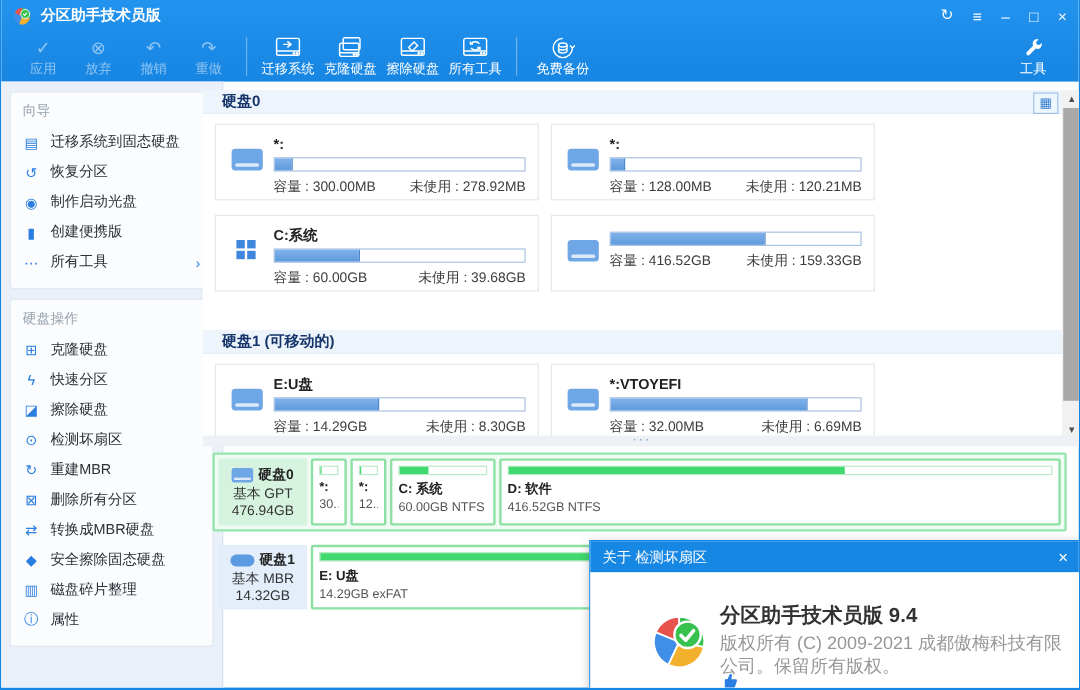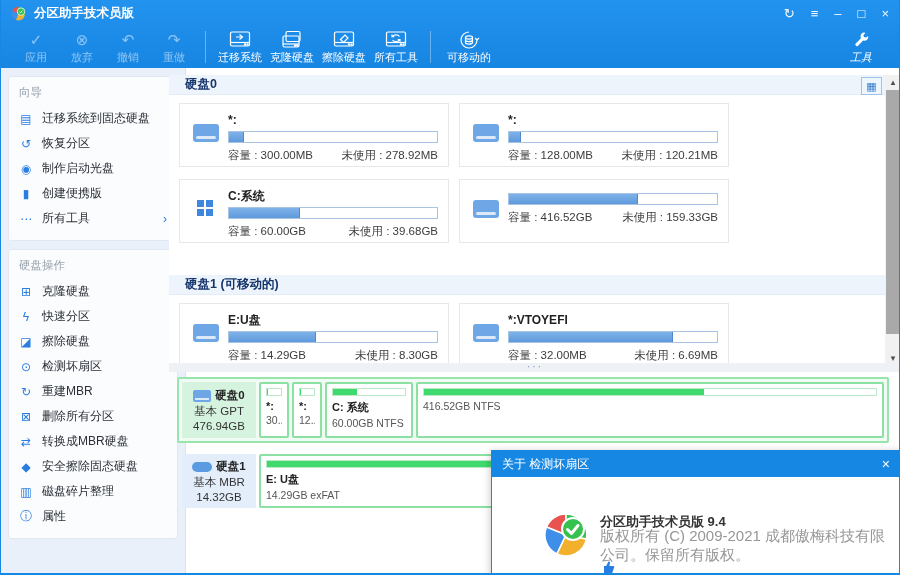--- a/index.html
+++ b/index.html
@@ -14,21 +14,21 @@
   .titlebar .logo { width:15px; height:15px; margin-right:8px; }
   .titlebar .title { font-size:12.5px; font-weight:bold; }
   .win-controls { margin-left:auto; display:flex; align-items:center; gap:16px; font-size:13px; }
   .win-controls span { cursor:default; opacity:.95; }
   .toolbar { position:absolute; left:0; top:26px; width:100%; height:42px; display:flex; align-items:center; padding:0 12px; }
   .tb-item { display:flex; flex-direction:column; align-items:center; justify-content:center; width:52px; height:40px; font-size:11px; }
   .tb-item .tb-ico { height:20px; display:flex; align-items:center; justify-content:center; font-size:15px; }
   .tb-item.disabled { opacity:.5; width:46px; }
   .tb-sep { width:1px; height:32px; background:rgba(255,255,255,.35); margin:0 8px; }
   .tb-item svg { display:block; }
-  .tb-right { margin-left:auto;font-style:italic; }
+  .tb-right { margin-left:auto; }
 
   
   .sidebar { position:absolute; left:0; top:68px; width:185px; height:507px; background:#e9f0fa; border-right:1px solid #d8e3f1; }
   .panel { margin:8px 7px 0 7px; background:#fafcfe; border:1px solid #e2e8f1; border-radius:3px; padding:7px 8px 9px 8px; }
   .panel-title { font-size:11.5px; color:#98a1ad; margin:1px 0 6px 2px; }
   .side-item { display:flex; align-items:center; gap:9px; padding:4px 2px; font-size:12px; color:#2b2f36; cursor:default; }
   .side-item .si-ico { width:14px; text-align:center; color:#2a7de1; font-size:12px; flex:0 0 14px; }
   .side-item .chev { margin-left:auto; color:#2a7de1; font-size:12px; }
 
   
@@ -78,21 +78,21 @@
   .part.tiny { flex:0 0 30px; } .part.small { flex:0 0 88px; } .part.grow { flex:1 1 auto; }
 
   
   .dialog { position:absolute; left:490px; top:450px; width:410px; height:130px; background:#fff;
             border:1px solid #1787e4; box-shadow:0 2px 8px rgba(0,0,0,.25); }
   .dlg-title { height:26px; background:#1787e4; color:#fff; display:flex; align-items:center; justify-content:space-between;
                padding:0 10px; font-size:12px; }
   .dlg-close { font-size:14px; cursor:default; }
   .dlg-body { position:relative; height:104px; background:#fff; }
   .dlg-logo { position:absolute; left:50px; top:34px; }
-  .dlg-product { position:absolute; left:108px; top:24px; font-size:13px; font-weight:bold; color:#333;margin-top:12px; }
+  .dlg-product { position:absolute; left:108px; top:24px; font-size:17px; font-weight:bold; color:#333; }
   .dlg-copy { position:absolute; left:108px; top:50px; font-size:15px; color:#979797; }
   .dlg-thumb { position:absolute; left:108px; top:82px; }
 </style>
 </head>
 <body>
 
 <div class="app">
 
   <div class="header">
     <div class="titlebar">
@@ -181,21 +181,21 @@
       </div>
       <div class="tb-sep"></div>
       <div class="tb-item" style="width:60px">
         <span class="tb-ico">
           <svg width="22" height="20" viewBox="0 0 22 20" fill="none" stroke="#fff" stroke-width="1.2">
             <path d="M11 2 a8 8 0 1 0 8 8 M19 10 l-2 -2 m2 2 l2 -2"></path>
             <ellipse cx="11" cy="7.5" rx="3.5" ry="1.6"></ellipse>
             <path d="M7.5 7.5 v5 a3.5 1.6 0 0 0 7 0 v-5 M7.5 10 a3.5 1.6 0 0 0 7 0"></path>
           </svg>
         </span>
-        <span>可移动的</span>
+        <span>免费备份</span>
       </div>
       <div class="tb-item tb-right">
         <span class="tb-ico">
           <svg width="18" height="18" viewBox="0 0 24 24" fill="#fff">
             <path d="M21.5 6.5a5 5 0 0 1-6.6 6.1L8 19.5a2.1 2.1 0 0 1-3-3l6.9-6.9A5 5 0 0 1 18 2.5l-2.8 2.8 .7 2.8 2.8.7z"></path>
           </svg>
         </span>
         <span>工具</span>
       </div>
     </div>
@@ -387,20 +387,21 @@
       <div class="p-bar">
           <div class="p-fill" style="width: 34%;"></div>
         </div>
       <div class="p-name">C: 系统</div>
       <div class="p-size">60.00GB NTFS</div>
     </div>
     <div class="part grow">
       <div class="p-bar">
           <div class="p-fill" style="width: 62%;"></div>
         </div>
+      <div class="p-name">D: 软件</div>
       <div class="p-size">416.52GB NTFS</div>
     </div>
   </div>
 
   <div class="strip-row d1">
     <div class="disk-label">
       <div class="dl-top">
         <span class="usb-ico"></span>
         <span>硬盘1</span>
       </div>

